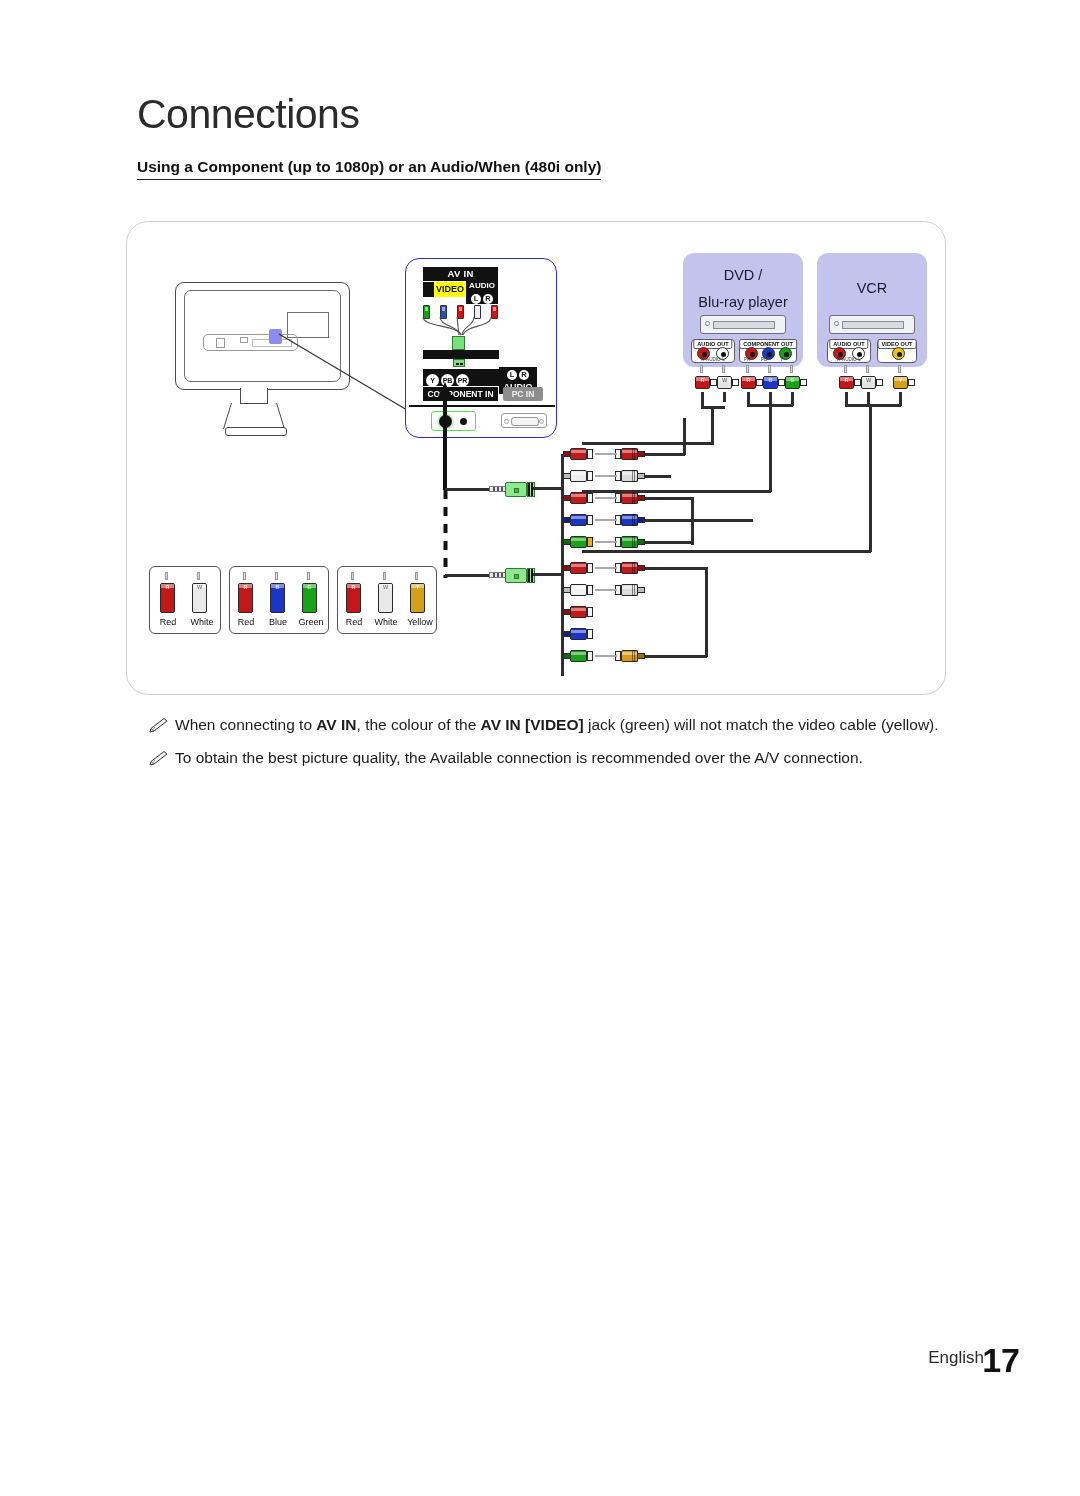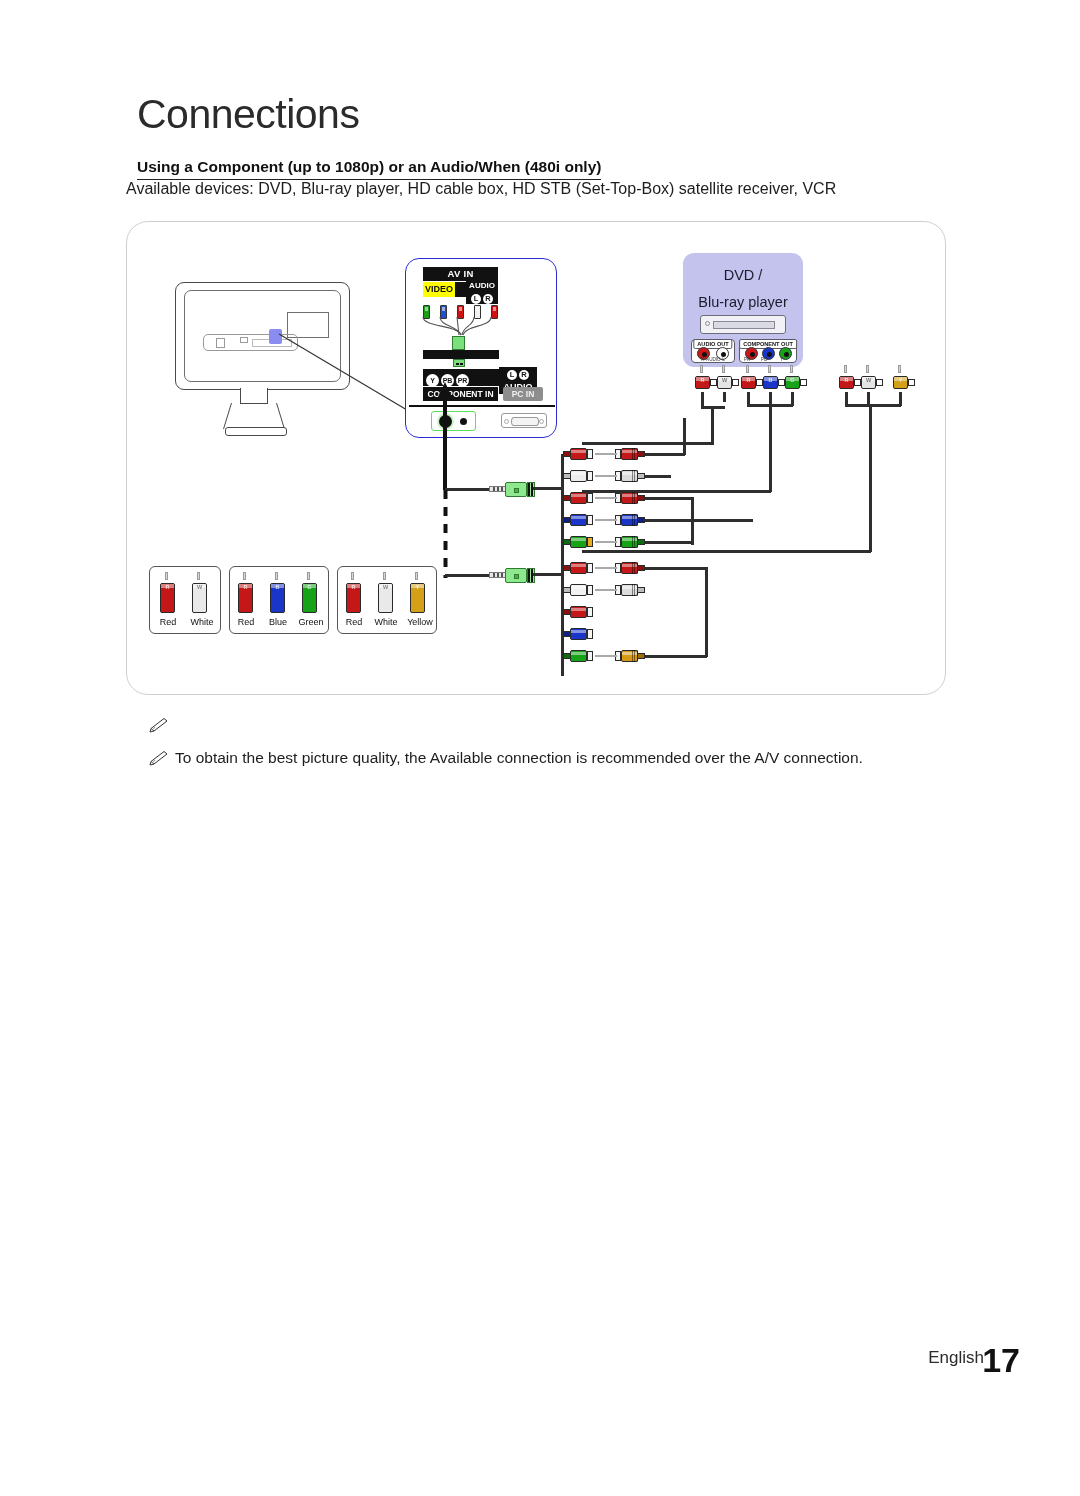--- a/index.html
+++ b/index.html
@@ -99,21 +99,21 @@
     border: 1.6px solid #2b2bd6; border-radius: 14px; background: #fff;
   }
   .lbl-avin {
     position: absolute; left: 17px; top: 8px; width: 75px; height: 14px;
     background: #111; color: #fff; font-size: 9.5px; font-weight: bold;
     text-align: center; line-height: 14px; letter-spacing: .3px;
   }
   .lbl-video {
     position: absolute; left: 17px; top: 23px; width: 43px; height: 15px;
     background: #111; color: #111; font-size: 9px; font-weight: bold;
-    text-align: left; line-height: 15px;
+    text-align: right; line-height: 15px;
   }
   .lbl-video span { background: #ffff00; padding: 0 2px; display: inline-block; }
   .lbl-audio1 {
     position: absolute; left: 60px; top: 21px; width: 32px; height: 11px;
     background: #111; color: #fff; font-size: 8px; font-weight: bold;
     text-align: center; line-height: 11px;
   }
   .lbl-lr1 {
     position: absolute; left: 60px; top: 32px; width: 32px; height: 13px;
     background: #111; text-align: center; line-height: 13px;
@@ -265,21 +265,20 @@
     font-size: 34px; font-weight: bold; color: #111;
   }
 </style>
 </head>
 <body>
 
 <div class="page">
 
   <div class="chapter-title">Connections</div>
   <div class="section-heading">Using a Component (up to 1080p) or an Audio/When (480i only)</div>
-  <div class="devices-line">Available devices: DVD, Blu-ray player, HD cable box, HD STB (Set-Top-Box) satellite receiver, VCR</div>
 
   <div class="diagram">
 
     <div class="tv">
       <div class="tv-outer"></div>
       <div class="tv-inner"></div>
       <div class="tv-panel-box"></div>
       <div class="tv-strip">
         <div class="tv-strip-a"></div>
         <div class="tv-strip-b"></div>
@@ -377,20 +376,37 @@
         <div class="ptitle">COMPONENT OUT</div>
         <div class="pjack" style="left:5px;top:7px;background:#d01717;"></div>
         <div class="pjack" style="left:22px;top:7px;background:#1a36c8;"></div>
         <div class="pjack" style="left:39px;top:7px;background:#17a317;"></div>
         <div class="psub" style="left:4px;bottom:0.5px;">PR</div>
         <div class="psub" style="left:21px;bottom:0.5px;">PB</div>
         <div class="psub" style="left:40px;bottom:0.5px;">Y</div>
       </div>
     </div>
 
+    <div class="devbox" style="left:690px;top:31px;width:110px;height:114px;">
+      <div class="dtitle" style="padding-top:26px;">VCR</div>
+      <div class="devpic" style="top:62px;">
+        <div class="dot"></div>
+        <div class="slot"></div>
+      </div>
+      <div class="portgrp" style="left:10px;top:86px;width:44px;height:24px;">
+        <div class="ptitle">AUDIO OUT</div>
+        <div class="pjack" style="left:5px;top:7px;background:#d01717;"></div>
+        <div class="pjack" style="left:24px;top:7px;background:#ffffff;"></div>
+        <div class="psub" style="left:0;right:0;bottom:0.5px;">R-AUDIO-L</div>
+      </div>
+      <div class="portgrp" style="left:60px;top:86px;width:40px;height:24px;">
+        <div class="ptitle">VIDEO OUT</div>
+        <div class="pjack" style="left:14px;top:7px;background:#e8c412;"></div>
+      </div>
+    </div>
 
     <div class="rca" style="left:568px;top:150px;">
       <div class="wire"></div>
         <div class="barrel" style="background:#c41717;"></div>
         <div class="gloss"></div>
         <div class="ltr">R</div>
         <div class="tip"></div>
     </div>
     <div class="rca" style="left:590px;top:150px;">
       <div class="wire"></div>
@@ -712,20 +728,23 @@
       <div class="legend-label" style="left:64px;top:50px;width:36px;">Yellow</div>
     </div>
 
   </div>
 
   <svg class="note-icon" style="left:148px;top:718px;" viewBox="0 0 22 16">
     <path d="M2,14 L6,13 L19,3 L16,0.5 L3,10.5 Z" fill="#fff" stroke="#333" stroke-width="1"></path>
     <path d="M3,10.5 L6,13" stroke="#333" stroke-width="0.8"></path>
     <path d="M5,11.5 L7,9" stroke="#333" stroke-width="0.6"></path>
   </svg>
+  <div class="note" style="left:175px;top:716px;">
+    <span>When connecting to </span><b>AV IN</b><span>, the colour of the </span><b>AV IN [VIDEO]</b><span> jack (green) will not match the video cable (yellow).</span>
+  </div>
 
   <svg class="note-icon" style="left:148px;top:751px;" viewBox="0 0 22 16">
     <path d="M2,14 L6,13 L19,3 L16,0.5 L3,10.5 Z" fill="#fff" stroke="#333" stroke-width="1"></path>
     <path d="M3,10.5 L6,13" stroke="#333" stroke-width="0.8"></path>
     <path d="M5,11.5 L7,9" stroke="#333" stroke-width="0.6"></path>
   </svg>
   <div class="note" style="left:175px;top:749px;">
     <span>To obtain the best picture quality, the Available connection is recommended over the A/V connection.</span>
   </div>
 

